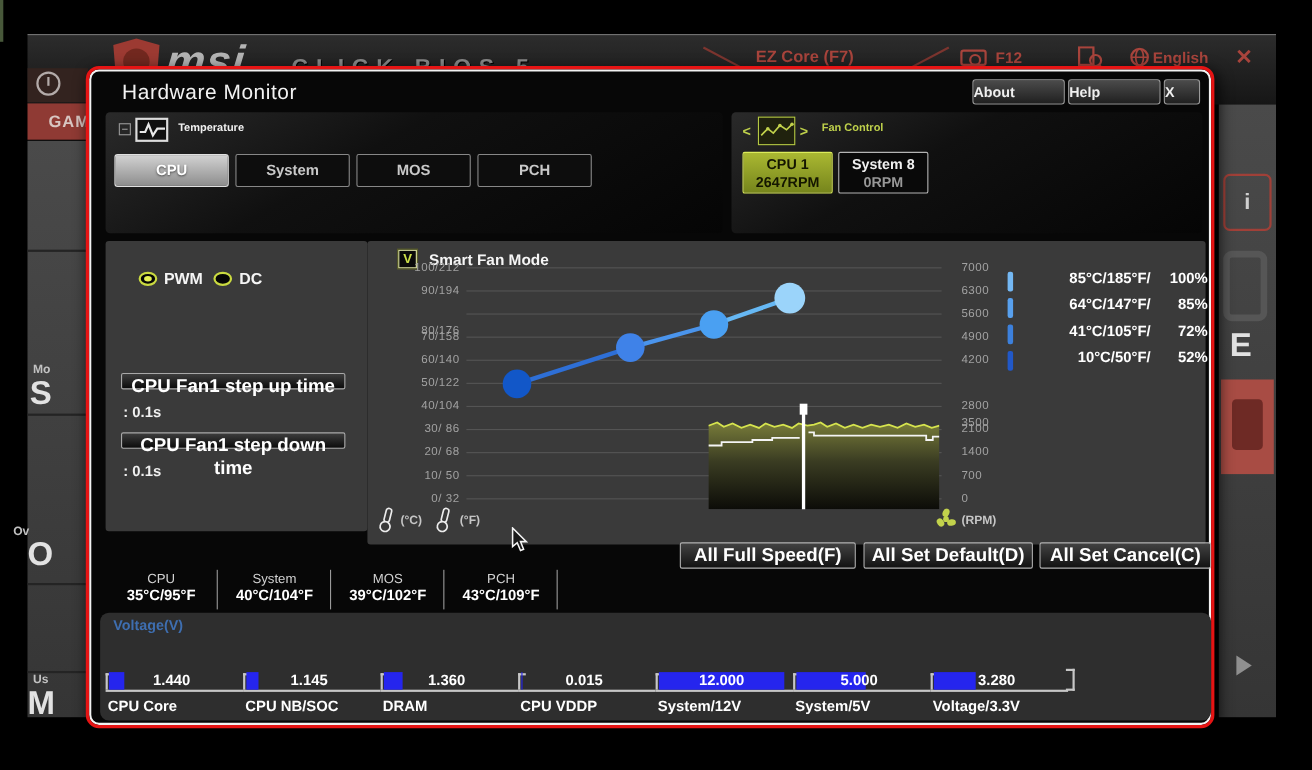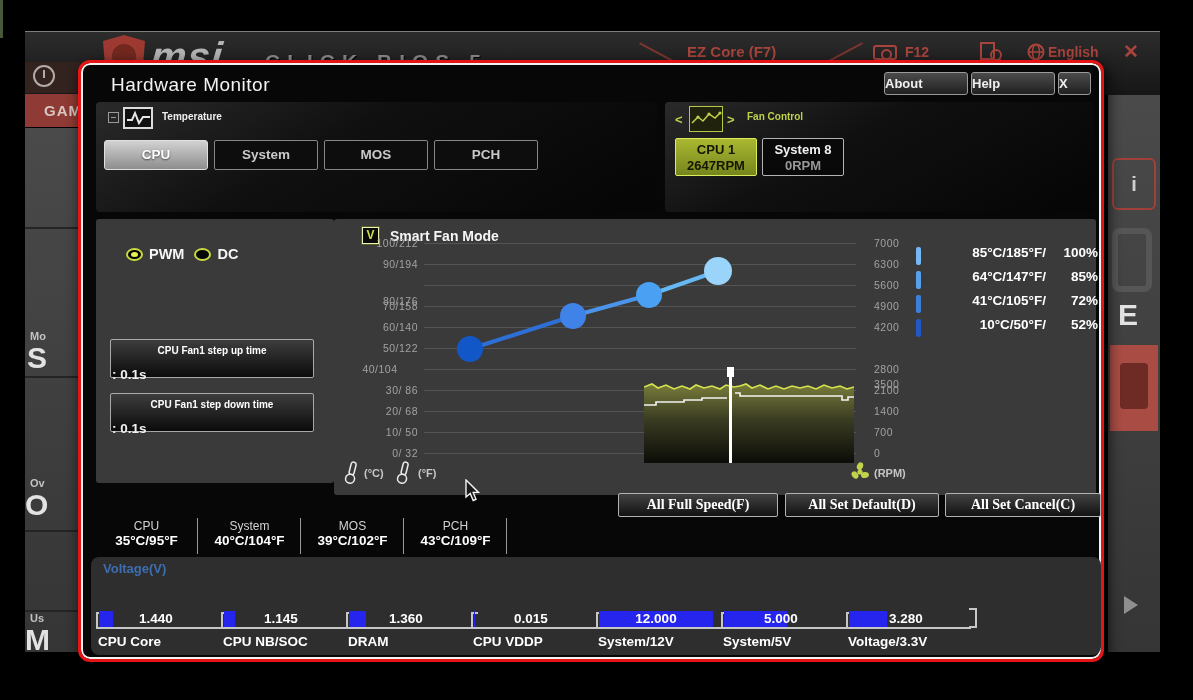--- a/index.html
+++ b/index.html
@@ -76,22 +76,22 @@
   .fan-tab.off .ft-rpm { color:#989898; font-weight:bold; font-size:13px; line-height:16px; }
 
   .gray-panel { background:#3a3a3a; border-radius:3px; }
   #params { left:15px; top:156px; width:238px; height:264px; }
   .radio-row { left:30px; top:26px; }
   .radio { display:inline-block; width:17px; height:13px; border:2px solid #cada40;
     border-radius:50%; background:#060606; position:relative; vertical-align:-2px; cursor:pointer; }
   .radio.checked::after { content:''; position:absolute; left:3px; top:2px; right:3px; bottom:2px;
     background:#e6f254; border-radius:50%; }
   .radio-label { color:#f5f5f5; font-weight:bold; font-size:14.5px; margin:0 10px 0 6px; }
-  .step-btn { left:14px; width:204px; height:39px; background:linear-gradient(#3d3d3d,#0b0b0b);
-    border:1px solid #a8a8a8; border-radius:2px; color:#fff; font-weight:bold; font-size:10px;
+  .step-btn { left:14px; width:204px; height:15px; background:linear-gradient(#3d3d3d,#0b0b0b);
+    border:1px solid #a8a8a8; border-radius:2px; color:#fff; font-weight:bold; font-size:17px;
     text-align:center; line-height:21px; cursor:pointer; }
   .step-val { left:16px; color:#f0f0f0; font-weight:bold; font-size:13.5px; }
 
   #chartp { left:253px; top:156px; width:762px; height:276px; }
   .smart-box { left:28px; top:8px; width:17px; height:17px; background:#0a0a0a;
     border:1px solid #eef4b0; outline:1px solid #5a5e28; color:#cde048; font-weight:bold;
     font-size:12px; text-align:center; line-height:15px; cursor:pointer; }
   .smart-label { left:56px; top:9px; font-size:14px; font-weight:bold; color:#f5f5f5; }
   #plot { left:90px; top:24px; width:432px; height:210px; }
   .gridline { left:0; width:432px; height:1px; background:#5e5e5e; opacity:.75; }
@@ -102,22 +102,22 @@
   #curve { left:90px; top:10px; width:432px; height:224px; overflow:visible; }
   .legend-row { left:582px; height:24px; }
   .leg-mark { position:absolute; left:0; top:2px; width:5px; height:18px; border-radius:2px; }
   .leg-temp { position:absolute; left:12px; width:118px; text-align:right; color:#fff;
     font-weight:bold; font-size:13.5px; }
   .leg-pct { position:absolute; left:134px; width:48px; text-align:right; color:#fff;
     font-weight:bold; font-size:13.5px; }
   .unit-text { font-size:11px; color:#c6c6c6; font-weight:bold; }
 
   .action-btn { top:430px; height:24px; background:linear-gradient(#424242,#121212);
-    border:1px solid #b2b2b2; border-radius:2px; color:#fff; font-weight:bold; font-size:14px;
-    text-align:center; line-height:22px; cursor:pointer;font-family:Liberation Serif, serif; }
+    border:1px solid #b2b2b2; border-radius:2px; color:#fff; font-weight:bold; font-size:17px;
+    text-align:center; line-height:22px; cursor:pointer; }
 
   #temps-row { left:15px; top:455px; height:38px; }
   .temp-cell { position:absolute; top:0; width:102px; height:36px; text-align:center;
     border-right:1px solid #9a9a9a; padding-top:1px; }
   .temp-cell .tc-name { font-size:12px; color:#d2d2d2; }
   .temp-cell .tc-val { font-size:13.5px; color:#fff; font-weight:bold; }
 
   #voltp { left:10px; top:494px; width:1010px; height:98px; background:#2e2e2e; border-radius:8px; }
   .volt-title { left:12px; top:4px; font-size:13px; font-weight:bold; color:#3e6eb0; }
   .gauge { position:absolute; top:36px; width:125px; height:56px; }
@@ -168,21 +168,21 @@
     <div class="gam-text">GAM</div>
   </div>
   <div class="abs side-col l-col">
     <div class="abs sep" style="left:0;top:99px;width:55px"></div>
     <div class="abs sep" style="left:0;top:248px;width:55px"></div>
     <div class="abs sep" style="left:0;top:402px;width:55px"></div>
     <div class="abs sep" style="left:0;top:482px;width:55px"></div>
   </div>
   <div class="abs ghost-sm" style="left:30px;top:330px">Mo</div>
   <div class="abs ghost-lg" style="left:27px;top:341px">S</div>
-  <div class="abs ghost-sm" style="left:30px;top:477px">Ov</div>
+  <div class="abs ghost-sm" style="left:12px;top:477px">Ov</div>
   <div class="abs ghost-lg" style="left:25px;top:488px">O</div>
   <div class="abs ghost-sm" style="left:30px;top:612px">Us</div>
   <div class="abs ghost-lg" style="left:25px;top:623px">M</div>
 
   <div class="abs side-col r-col"></div>
   <div class="abs info-tile">i</div>
   <div class="abs ghost-o"></div>
   <div class="abs ghost-lg" style="left:1118px;top:298px;z-index:1">E</div>
   <div class="abs red-tile"></div>
   <div class="abs play-arrow"></div>
@@ -260,21 +260,21 @@
         <div class="abs gridline" style="top: 189px;"></div>
         <div class="abs gridline" style="top: 210px;"></div>
       </div>
     <div id="t-axis">
         <div class="abs axis-lab t-lab" style="top: 18px;">100/212</div>
         <div class="abs axis-lab t-lab" style="top: 39px;">90/194</div>
         <div class="abs axis-lab t-lab" style="top: 76px;">80/176</div>
         <div class="abs axis-lab t-lab" style="top: 81px;">70/158</div>
         <div class="abs axis-lab t-lab" style="top: 102px;">60/140</div>
         <div class="abs axis-lab t-lab" style="top: 123px;">50/122</div>
-        <div class="abs axis-lab t-lab" style="top: 144px; text-align: center;">40/104</div>
+        <div class="abs axis-lab t-lab" style="top: 144px;">40/104</div>
         <div class="abs axis-lab t-lab" style="top: 165px;">30/ 86</div>
         <div class="abs axis-lab t-lab" style="top: 186px;">20/ 68</div>
         <div class="abs axis-lab t-lab" style="top: 207px;">10/ 50</div>
         <div class="abs axis-lab t-lab" style="top: 228px;">0/ 32</div>
       </div>
     <div id="r-axis">
         <div class="abs axis-lab r-lab" style="top: 18px;">7000</div>
         <div class="abs axis-lab r-lab" style="top: 39px;">6300</div>
         <div class="abs axis-lab r-lab" style="top: 60px;">5600</div>
         <div class="abs axis-lab r-lab" style="top: 81px;">4900</div>

